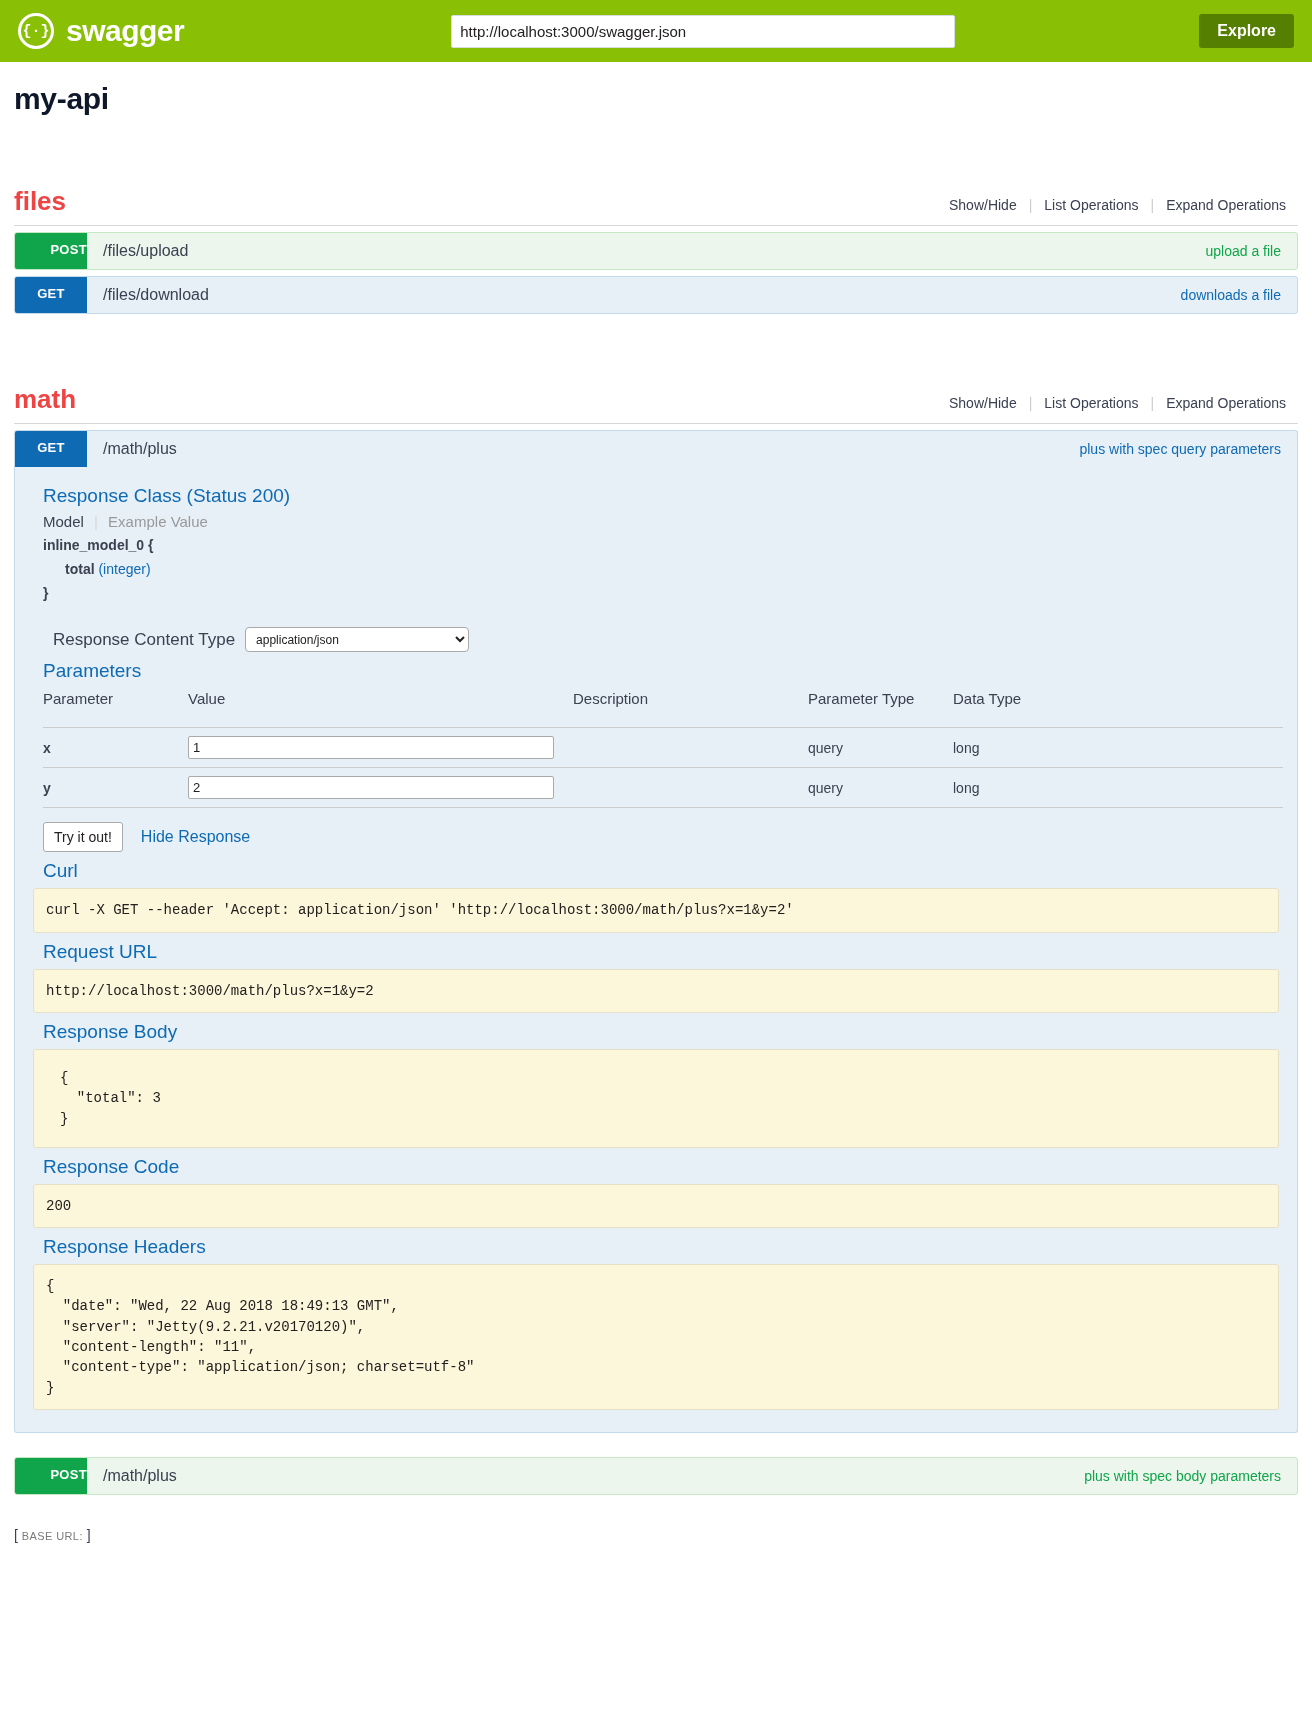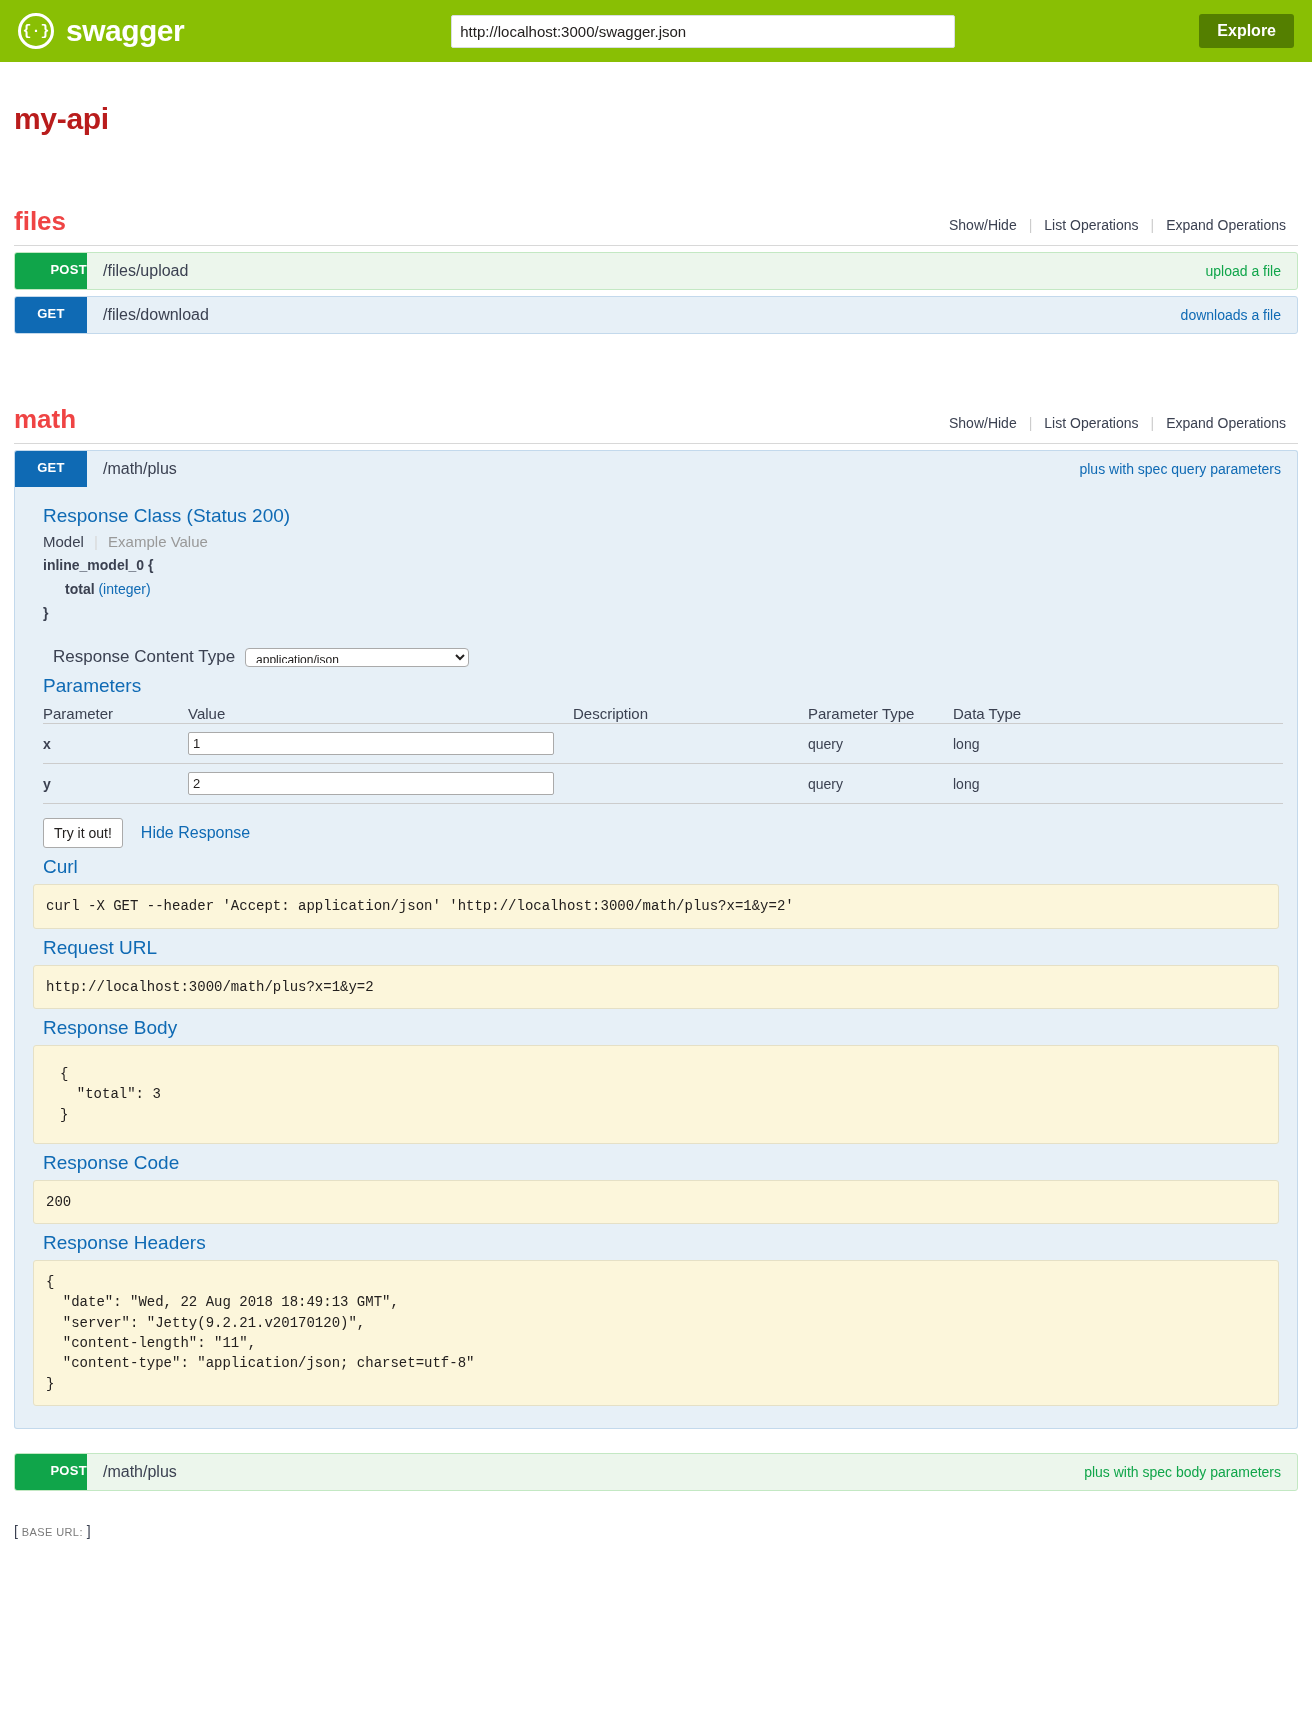--- a/index.html
+++ b/index.html
@@ -60,22 +60,22 @@
     padding: 8px 18px;
     cursor: pointer;
     font-family: "Liberation Sans", sans-serif;
   }
   
   .page {
     padding: 0 14px;
   }
   h1.api-title {
     font-size: 30px;
-    margin: 40px 0 0 0;
-    color: #b91c1c;
+    margin: 20px 0 0 0;
+    color: #0f172a;
     letter-spacing: -0.3px;
   }
   .resource {
     margin-top: 38px;
   }
   .resource-head {
     display: flex;
     align-items: baseline;
     border-bottom: 1px solid #d8d8d8;
     padding-bottom: 8px;
@@ -185,39 +185,39 @@
   }
   .content-type-row label {
     font-size: 17px;
     color: #3b4151;
   }
   select.ctype {
     font-size: 12px;
     font-family: "Liberation Sans", sans-serif;
     padding: 3px 6px;
     width: 224px;
-    height: 19px;
+    height: 25px;
     border: 1px solid #aaaaaa;
     border-radius: 4px;
     background: #ffffff;
     color: #23201f;
   }
 
   table.params {
     width: calc(100% - 14px);
     margin-left: 14px;
     border-collapse: collapse;
     font-size: 14px;
   }
   table.params th {
     text-align: left;
     font-weight: normal;
     color: #3b4151;
     font-size: 15px;
-    padding: 2px 0 1px 0;
+    padding: 2px 0 20px 0;
     border-bottom: 1px solid #cccccc;
   }
   table.params td {
     padding: 8px 0;
     border-bottom: 1px solid #cccccc;
     vertical-align: middle;
     color: #3b4151;
   }
   table.params tr:last-child td { border-bottom: 1px solid #cccccc; }
   td.p-name { font-weight: bold; width: 145px; }

